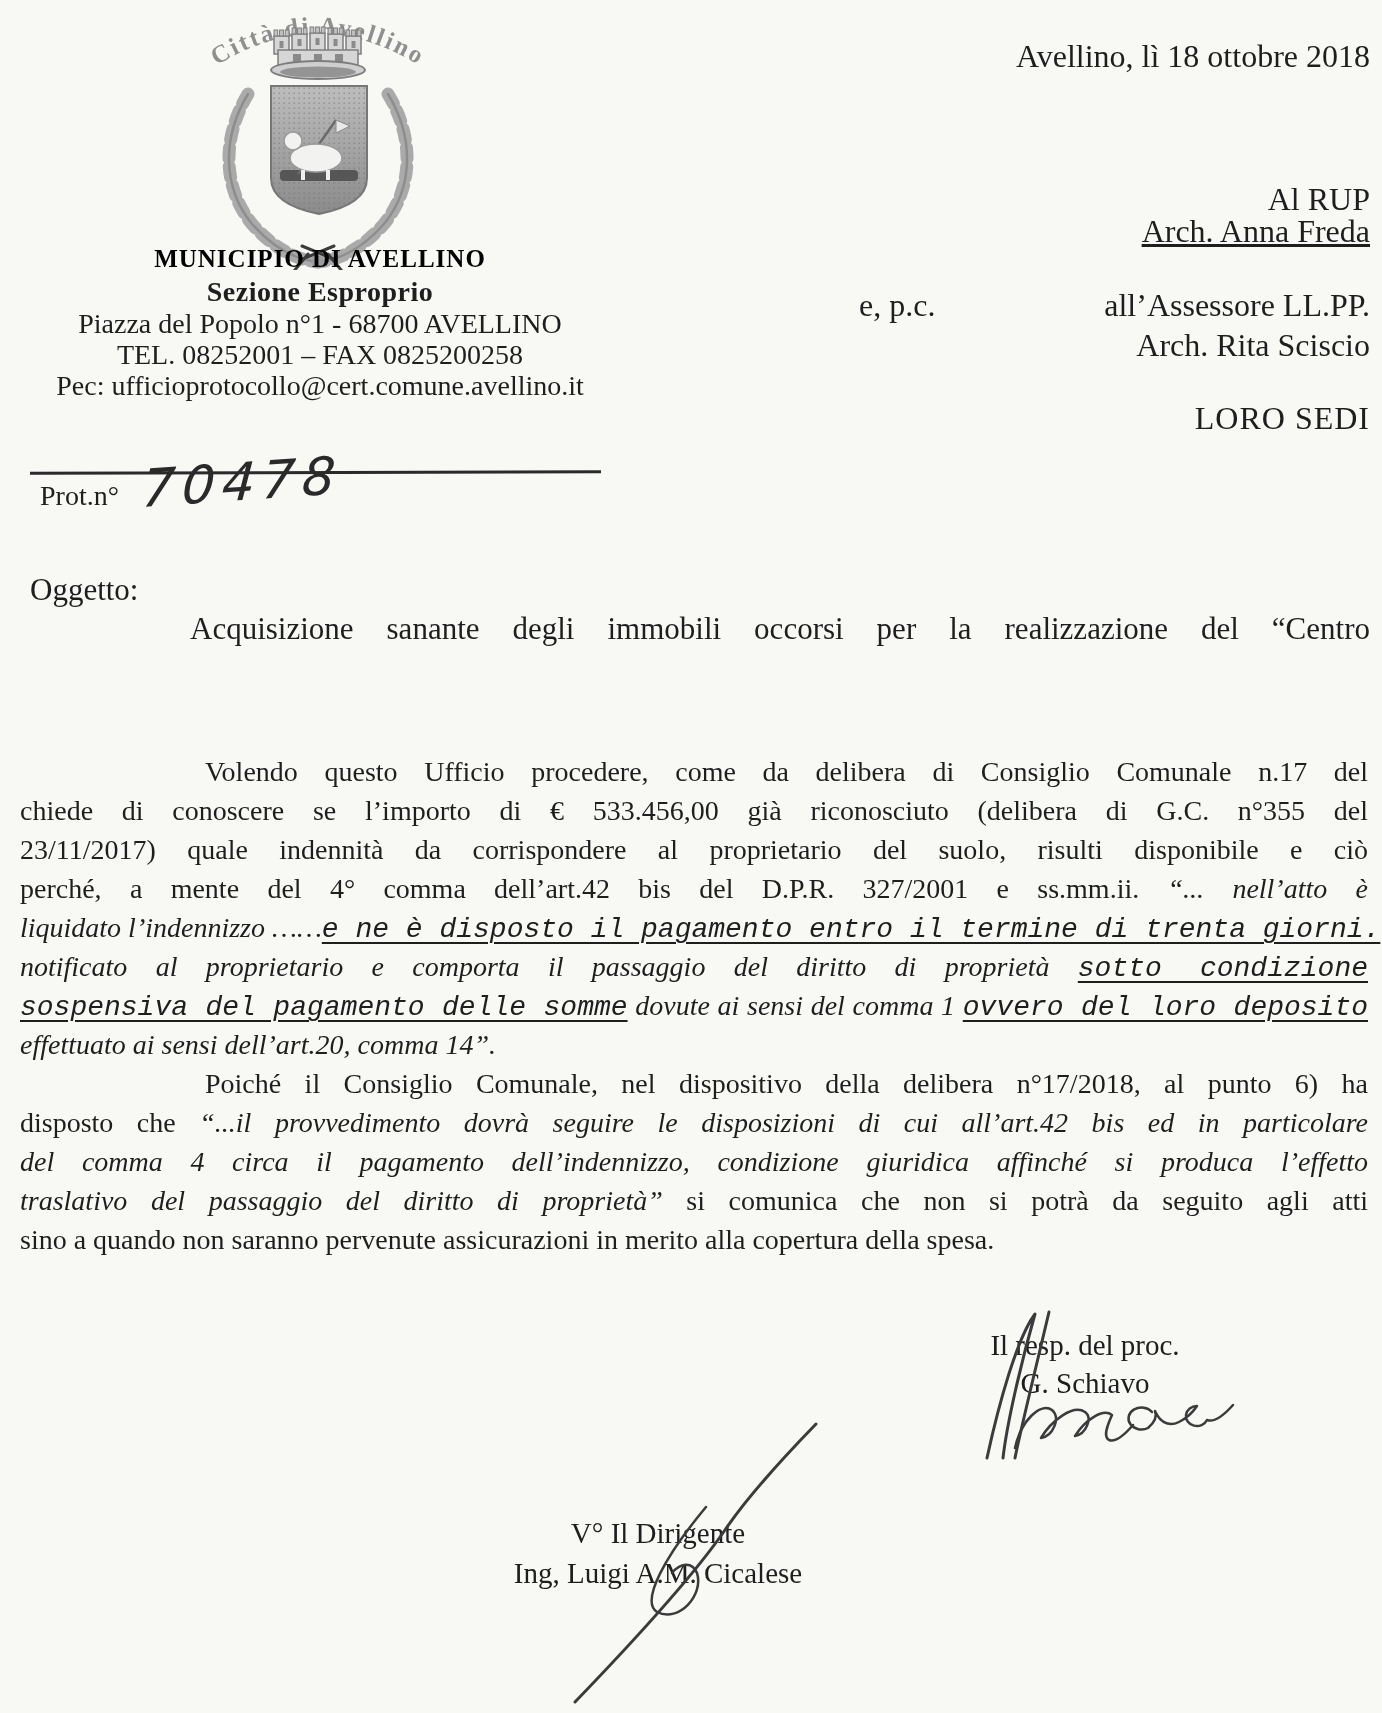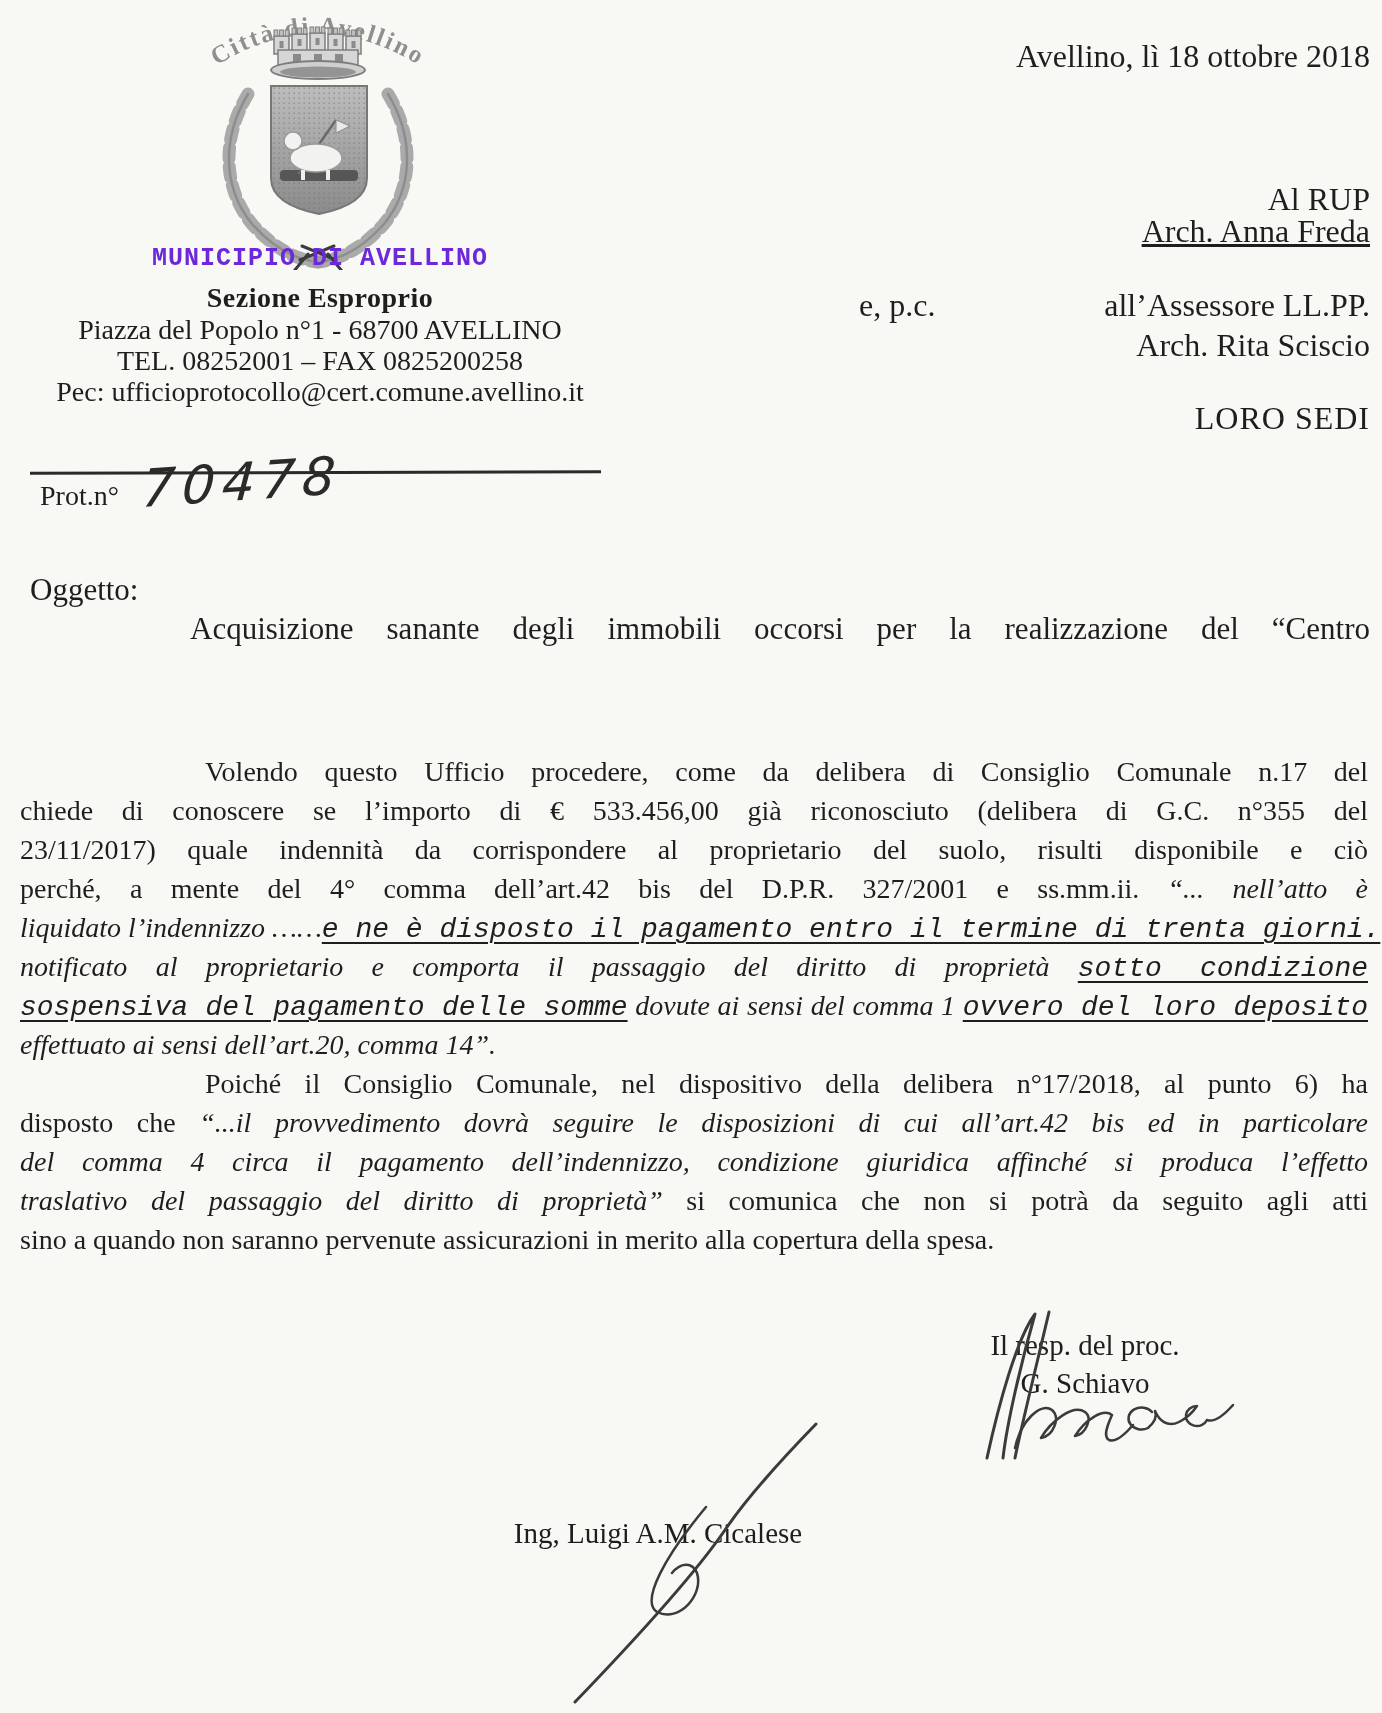--- a/index.html
+++ b/index.html
@@ -7,21 +7,21 @@
   }
   html,body{margin:0;padding:0;background:#e8e8e6;}
   .page{
     position:relative; width:1382px; height:1713px; background:var(--paper);
     font-family:"Liberation Serif", serif; color:var(--ink); overflow:hidden;
     margin:0 auto;
   }
   
   .crest{position:absolute; left:128px; top:2px; width:360px; height:268px;}
   .lh{position:absolute; left:10px; top:246px; width:620px; text-align:center; line-height:1;}
-  .lh .org{font-family:Liberation Mono, monospace; font-weight:bold; font-size:25px; letter-spacing:1px; color:#6d28d9; margin-bottom:13px;}
+  .lh .org{font-family:Liberation Serif, serif; font-weight:bold; font-size:25px; letter-spacing:1px; color:#000000; margin-bottom:7px;}
   .lh .dept{font-style:italic; font-size:28px; margin-bottom:4px;}
   .lh .sect{font-weight:bold; font-size:28px; letter-spacing:.5px; margin-bottom:4px;}
   .lh .addr,.lh .tel,.lh .pec{font-size:28px; margin-bottom:3px;}
   .rule{position:absolute; left:30px; top:471px; width:571px; height:3px; background:#2a2a2a; transform:rotate(-0.15deg);}
   .prot-label{position:absolute; left:40px; top:480px; font-size:28px;}
   .prot-number{
     position:absolute; left:142px; top:452px; font-size:52px; color:#2a2a2a;
     font-family:"DejaVu Sans", sans-serif; font-style:italic; letter-spacing:7px;
     transform:rotate(-4deg) skewX(-8deg);
   }
@@ -161,20 +161,21 @@
     <div>G. Schiavo</div>
   </div>
   <svg class="sig-schiavo" viewBox="0 0 300 155">
     <path class="stroke" stroke-width="3" d="M32,150 C44,95 62,30 80,6 C66,55 52,115 48,150"></path>
     <path class="stroke" stroke-width="3" d="M94,4 C82,55 66,120 60,150"></path>
     <path class="stroke" stroke-width="2.5" d="M60,140 C66,112 86,94 97,102 C106,110 98,128 86,130 C96,113 118,96 130,104 C138,110 131,126 120,128 C130,112 148,100 157,107 C152,118 148,129 154,132 C162,135 172,124 178,117"></path>
     <path class="stroke" stroke-width="2.5" d="M197,104 a13,11 0 1 0 -4,16 C200,114 202,108 200,103 C204,112 212,120 224,114 C232,110 238,104 242,98 a11,10 0 1 0 10,14 C260,115 270,106 278,97"></path>
   </svg>
 
   <div class="sig-bottom">
+    <div>V° Il Dirigente</div>
     <div>Ing, Luigi A.M. Cicalese</div>
   </div>
   <svg class="sig-cicalese" viewBox="0 0 300 298">
     <path class="stroke" stroke-width="3" d="M276,9 C242,44 206,84 185,115 C150,166 88,232 35,287"></path>
     <path class="stroke" stroke-width="2.5" d="M166,92 C126,140 100,186 117,197 C139,208 164,180 157,158 C152,146 140,148 132,158"></path>
   </svg>
 
 </div>
 
 </body></html>

